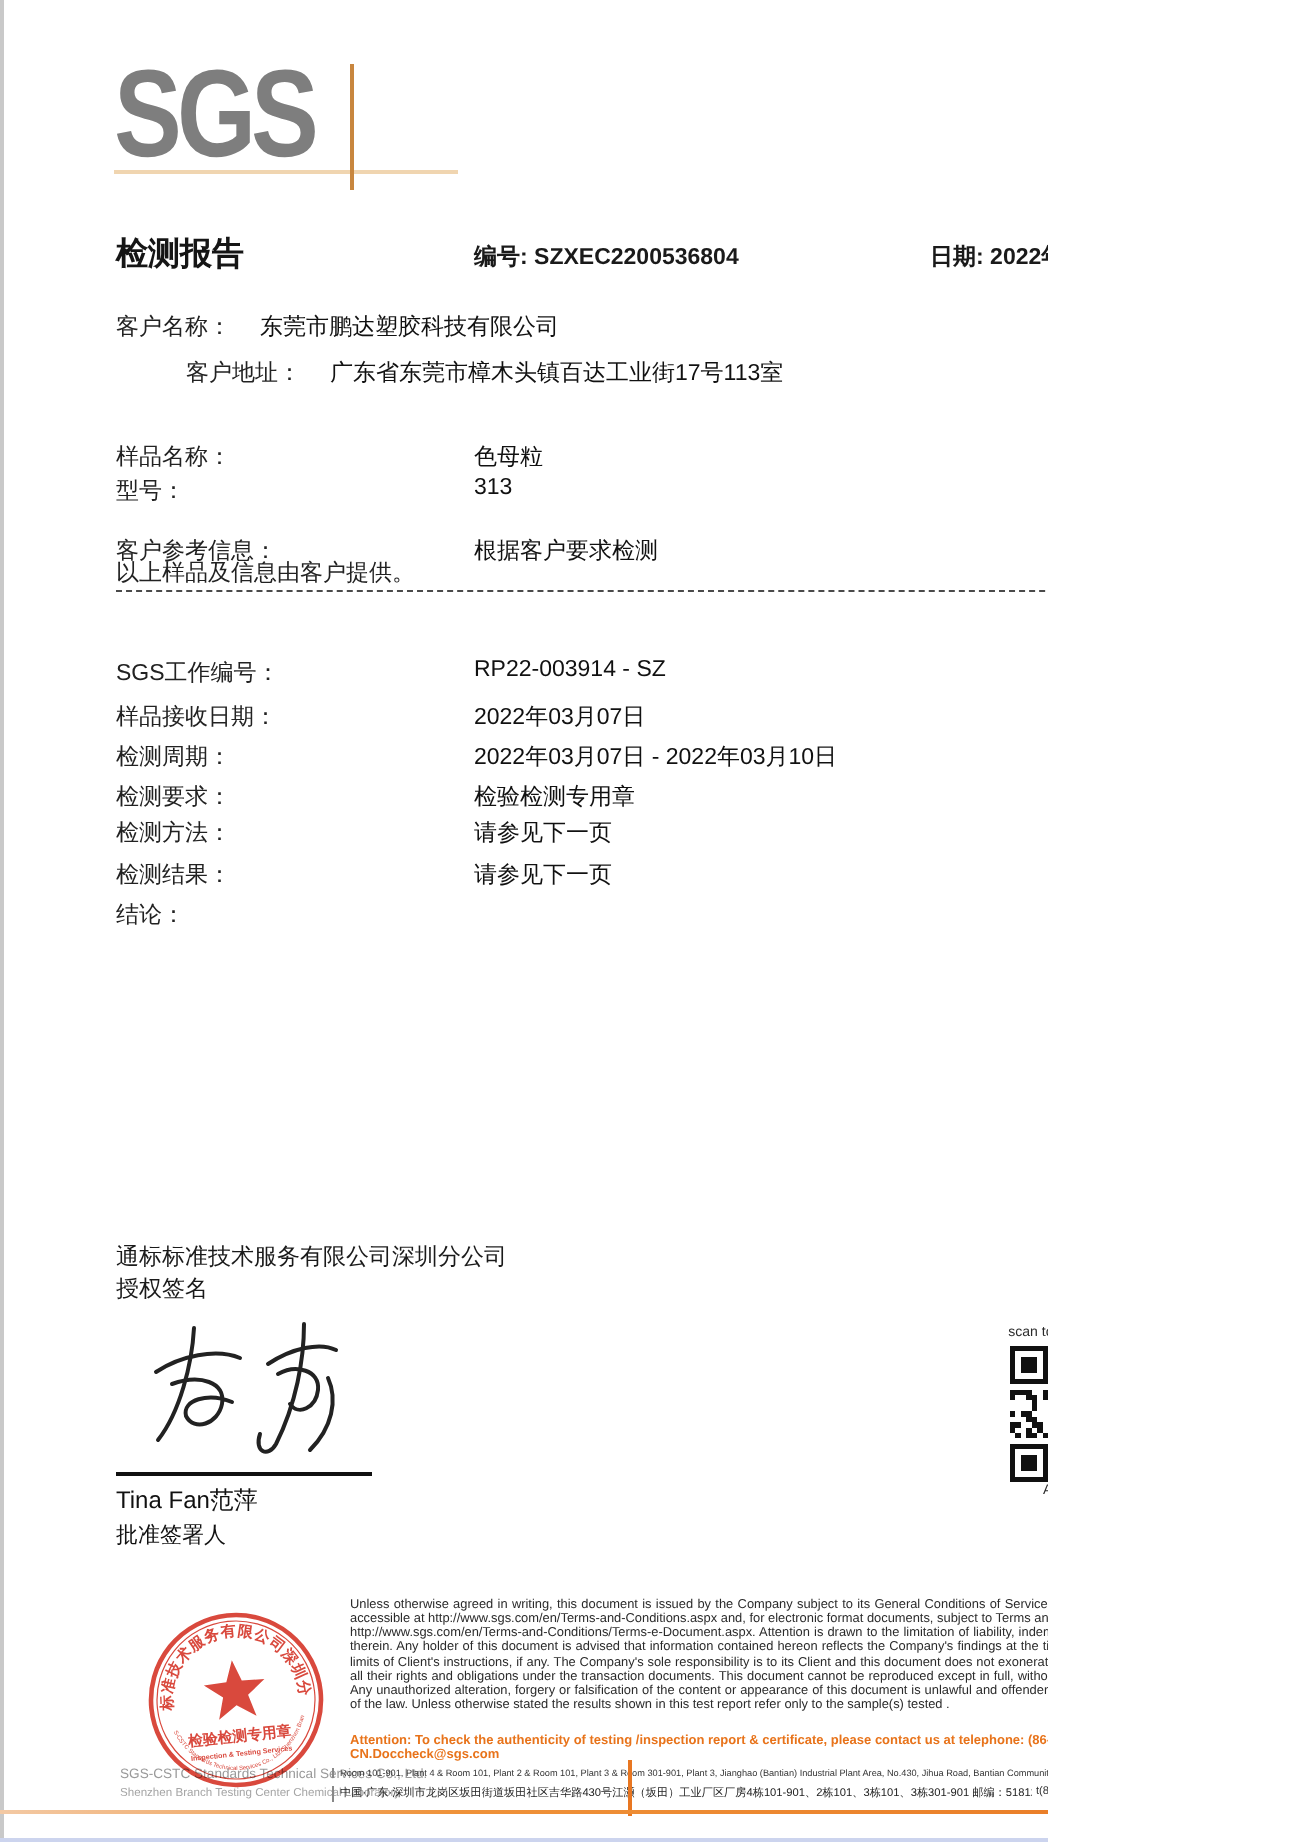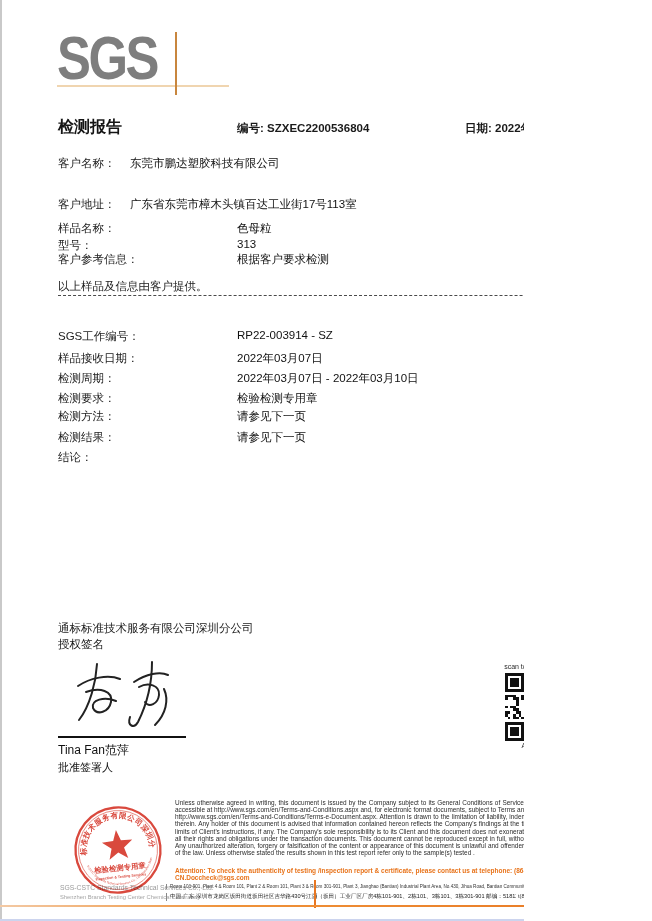--- a/index.html
+++ b/index.html
@@ -81,34 +81,34 @@
   <div class="abs meta" style="left:465px;">
     <span>日期:</span>
     <span>2022年03月10日</span>
   </div>
   <div class="abs meta" style="left:583px;">第1页,共7页</div>
 
   <div class="abs row" style="top:156px;">
     <span>客户名称：</span>
     <span class="val val-client">东莞市鹏达塑胶科技有限公司</span>
   </div>
-  <div class="abs row" style="top:197px;">
+  <div class="abs row" style="top:179px;margin-left:35px;">
     <span>客户地址：</span>
     <span class="val val-client">广东省东莞市樟木头镇百达工业街17号113室</span>
   </div>
 
   <div class="abs row" style="top:221px;">
     <span>样品名称：</span>
     <span class="val val-wide">色母粒</span>
   </div>
   <div class="abs row" style="top:238px;">
     <span>型号：</span>
     <span class="val val-wide">313</span>
   </div>
-  <div class="abs row" style="top:252px;">
+  <div class="abs row" style="top:268px;">
     <span>客户参考信息：</span>
     <span class="val val-wide">根据客户要求检测</span>
   </div>
   <div class="abs note" style="top:279px;">以上样品及信息由客户提供。</div>
 
   <div class="abs dashed-sep"></div>
 
   <div class="abs row" style="top:329px;">
     <span>SGS工作编号：</span>
     <span class="val val-wide">RP22-003914 - SZ</span>

